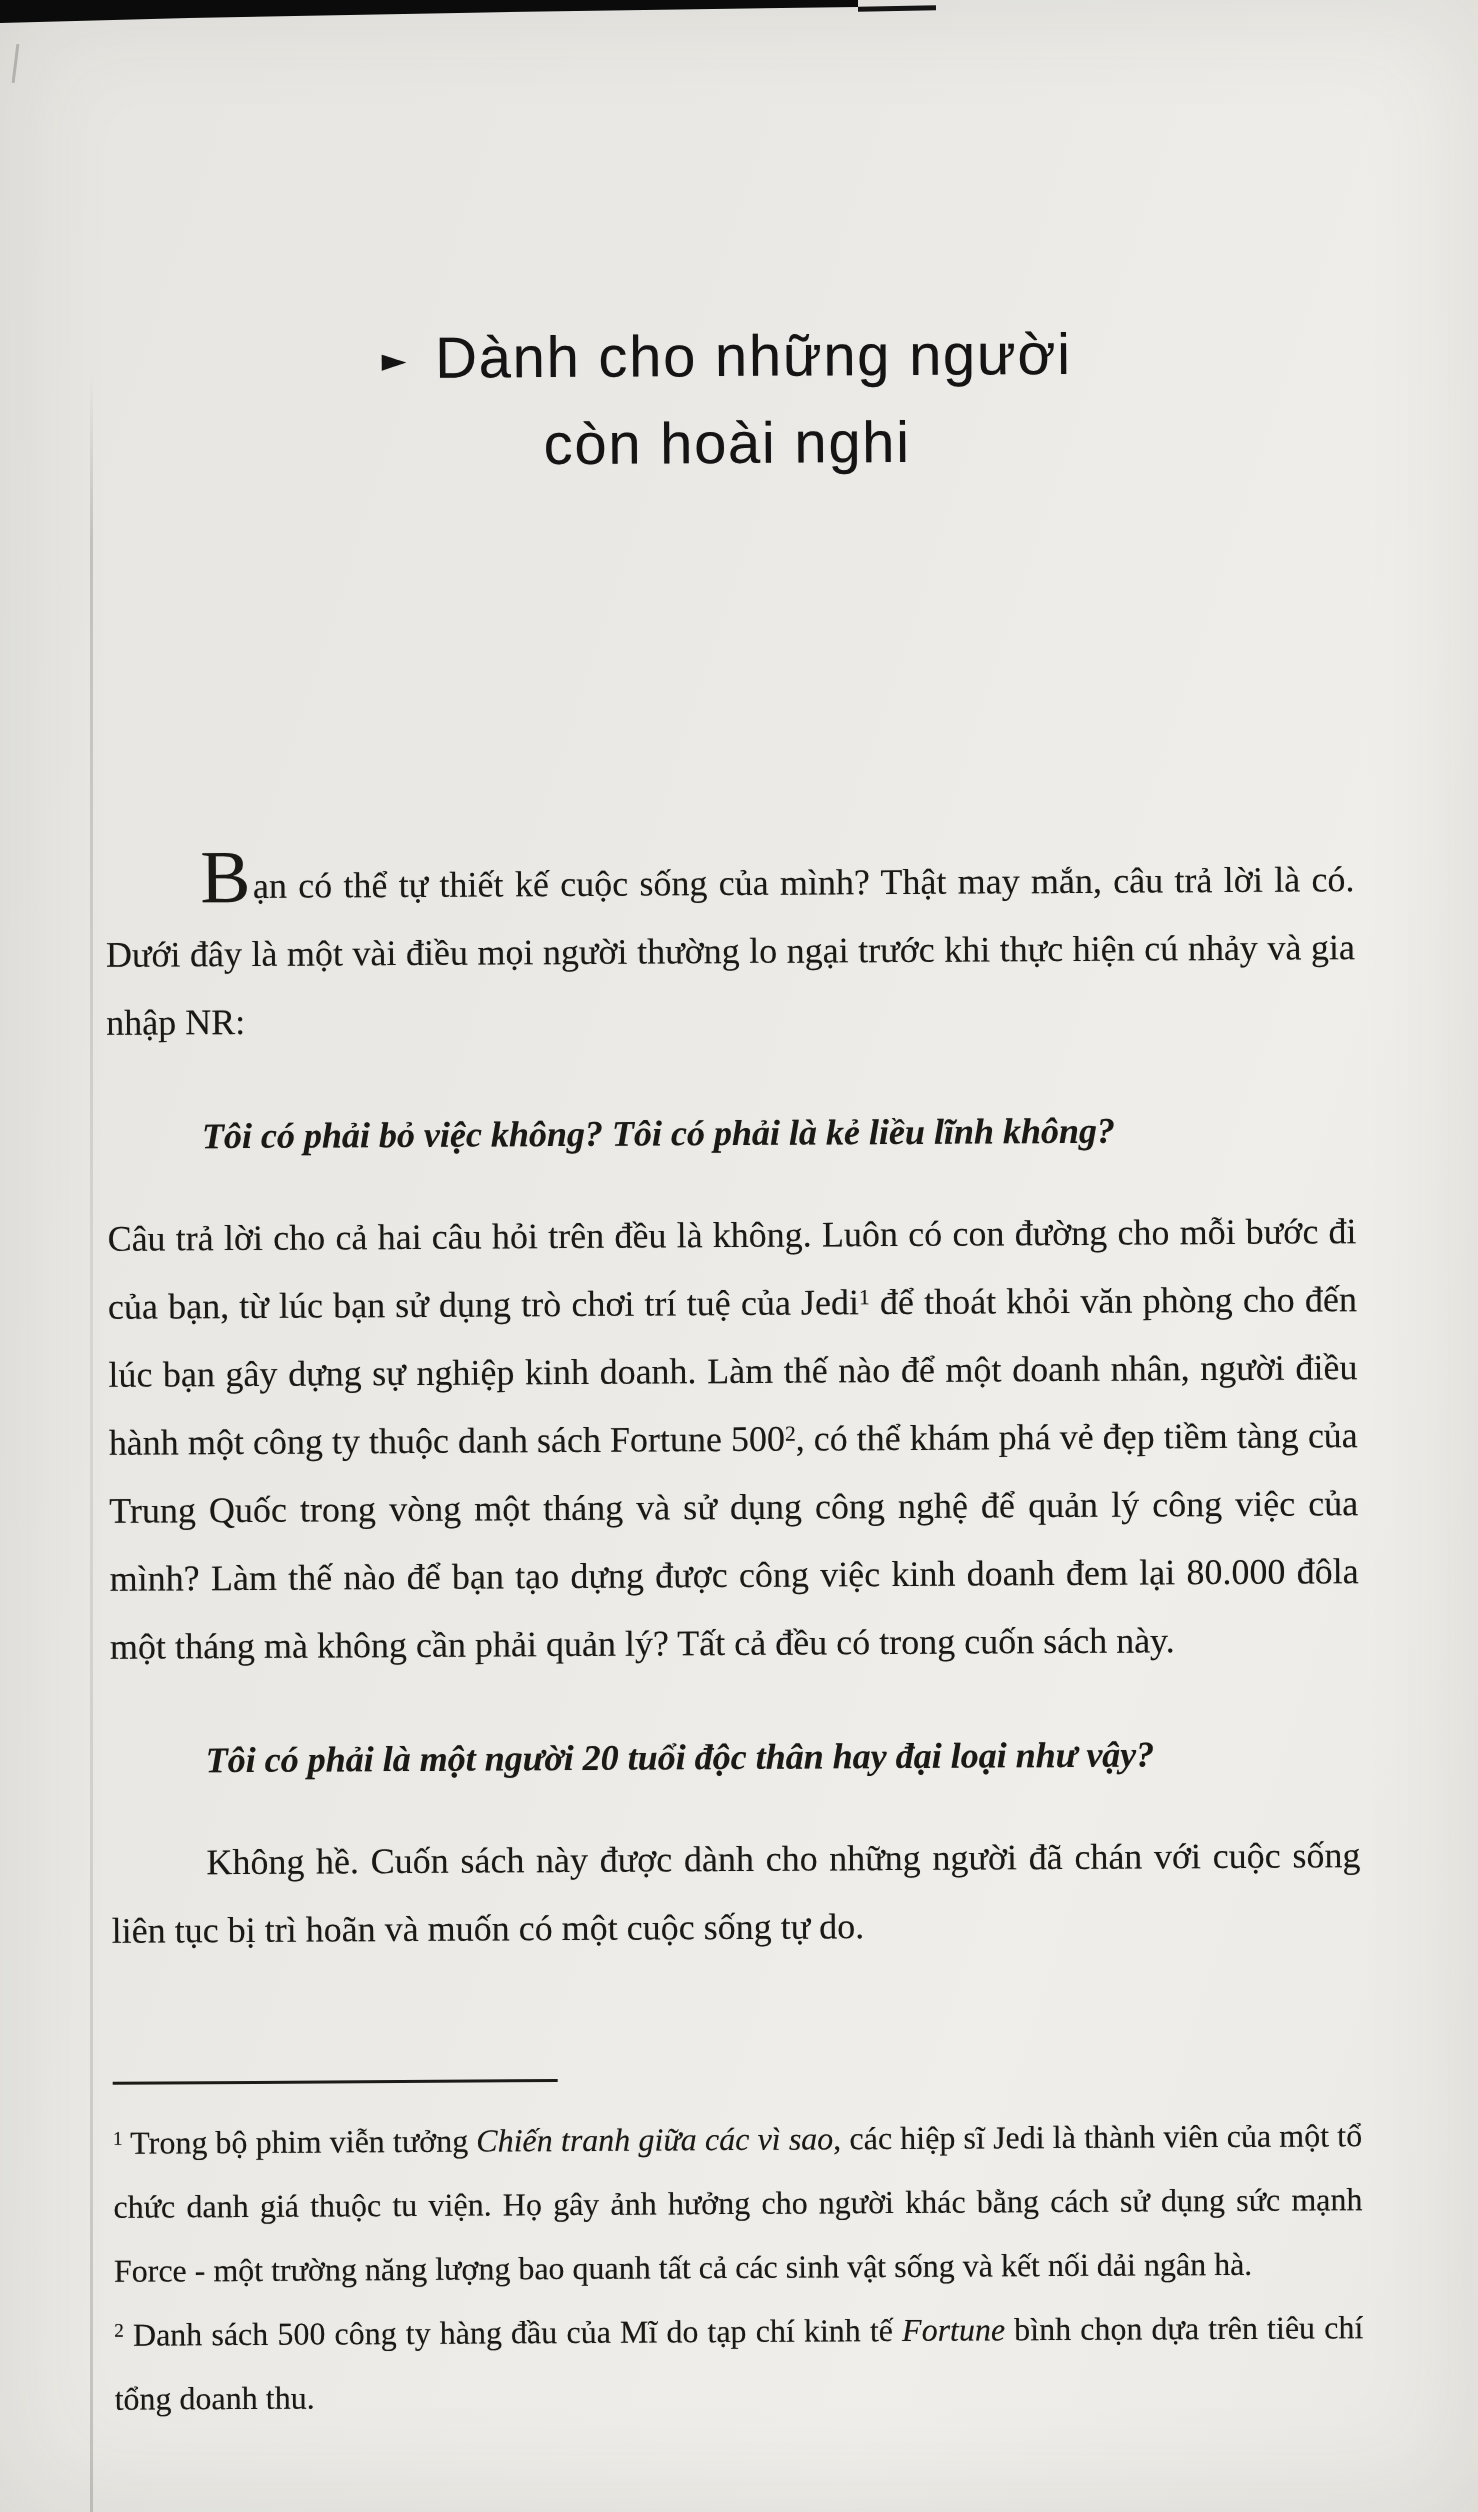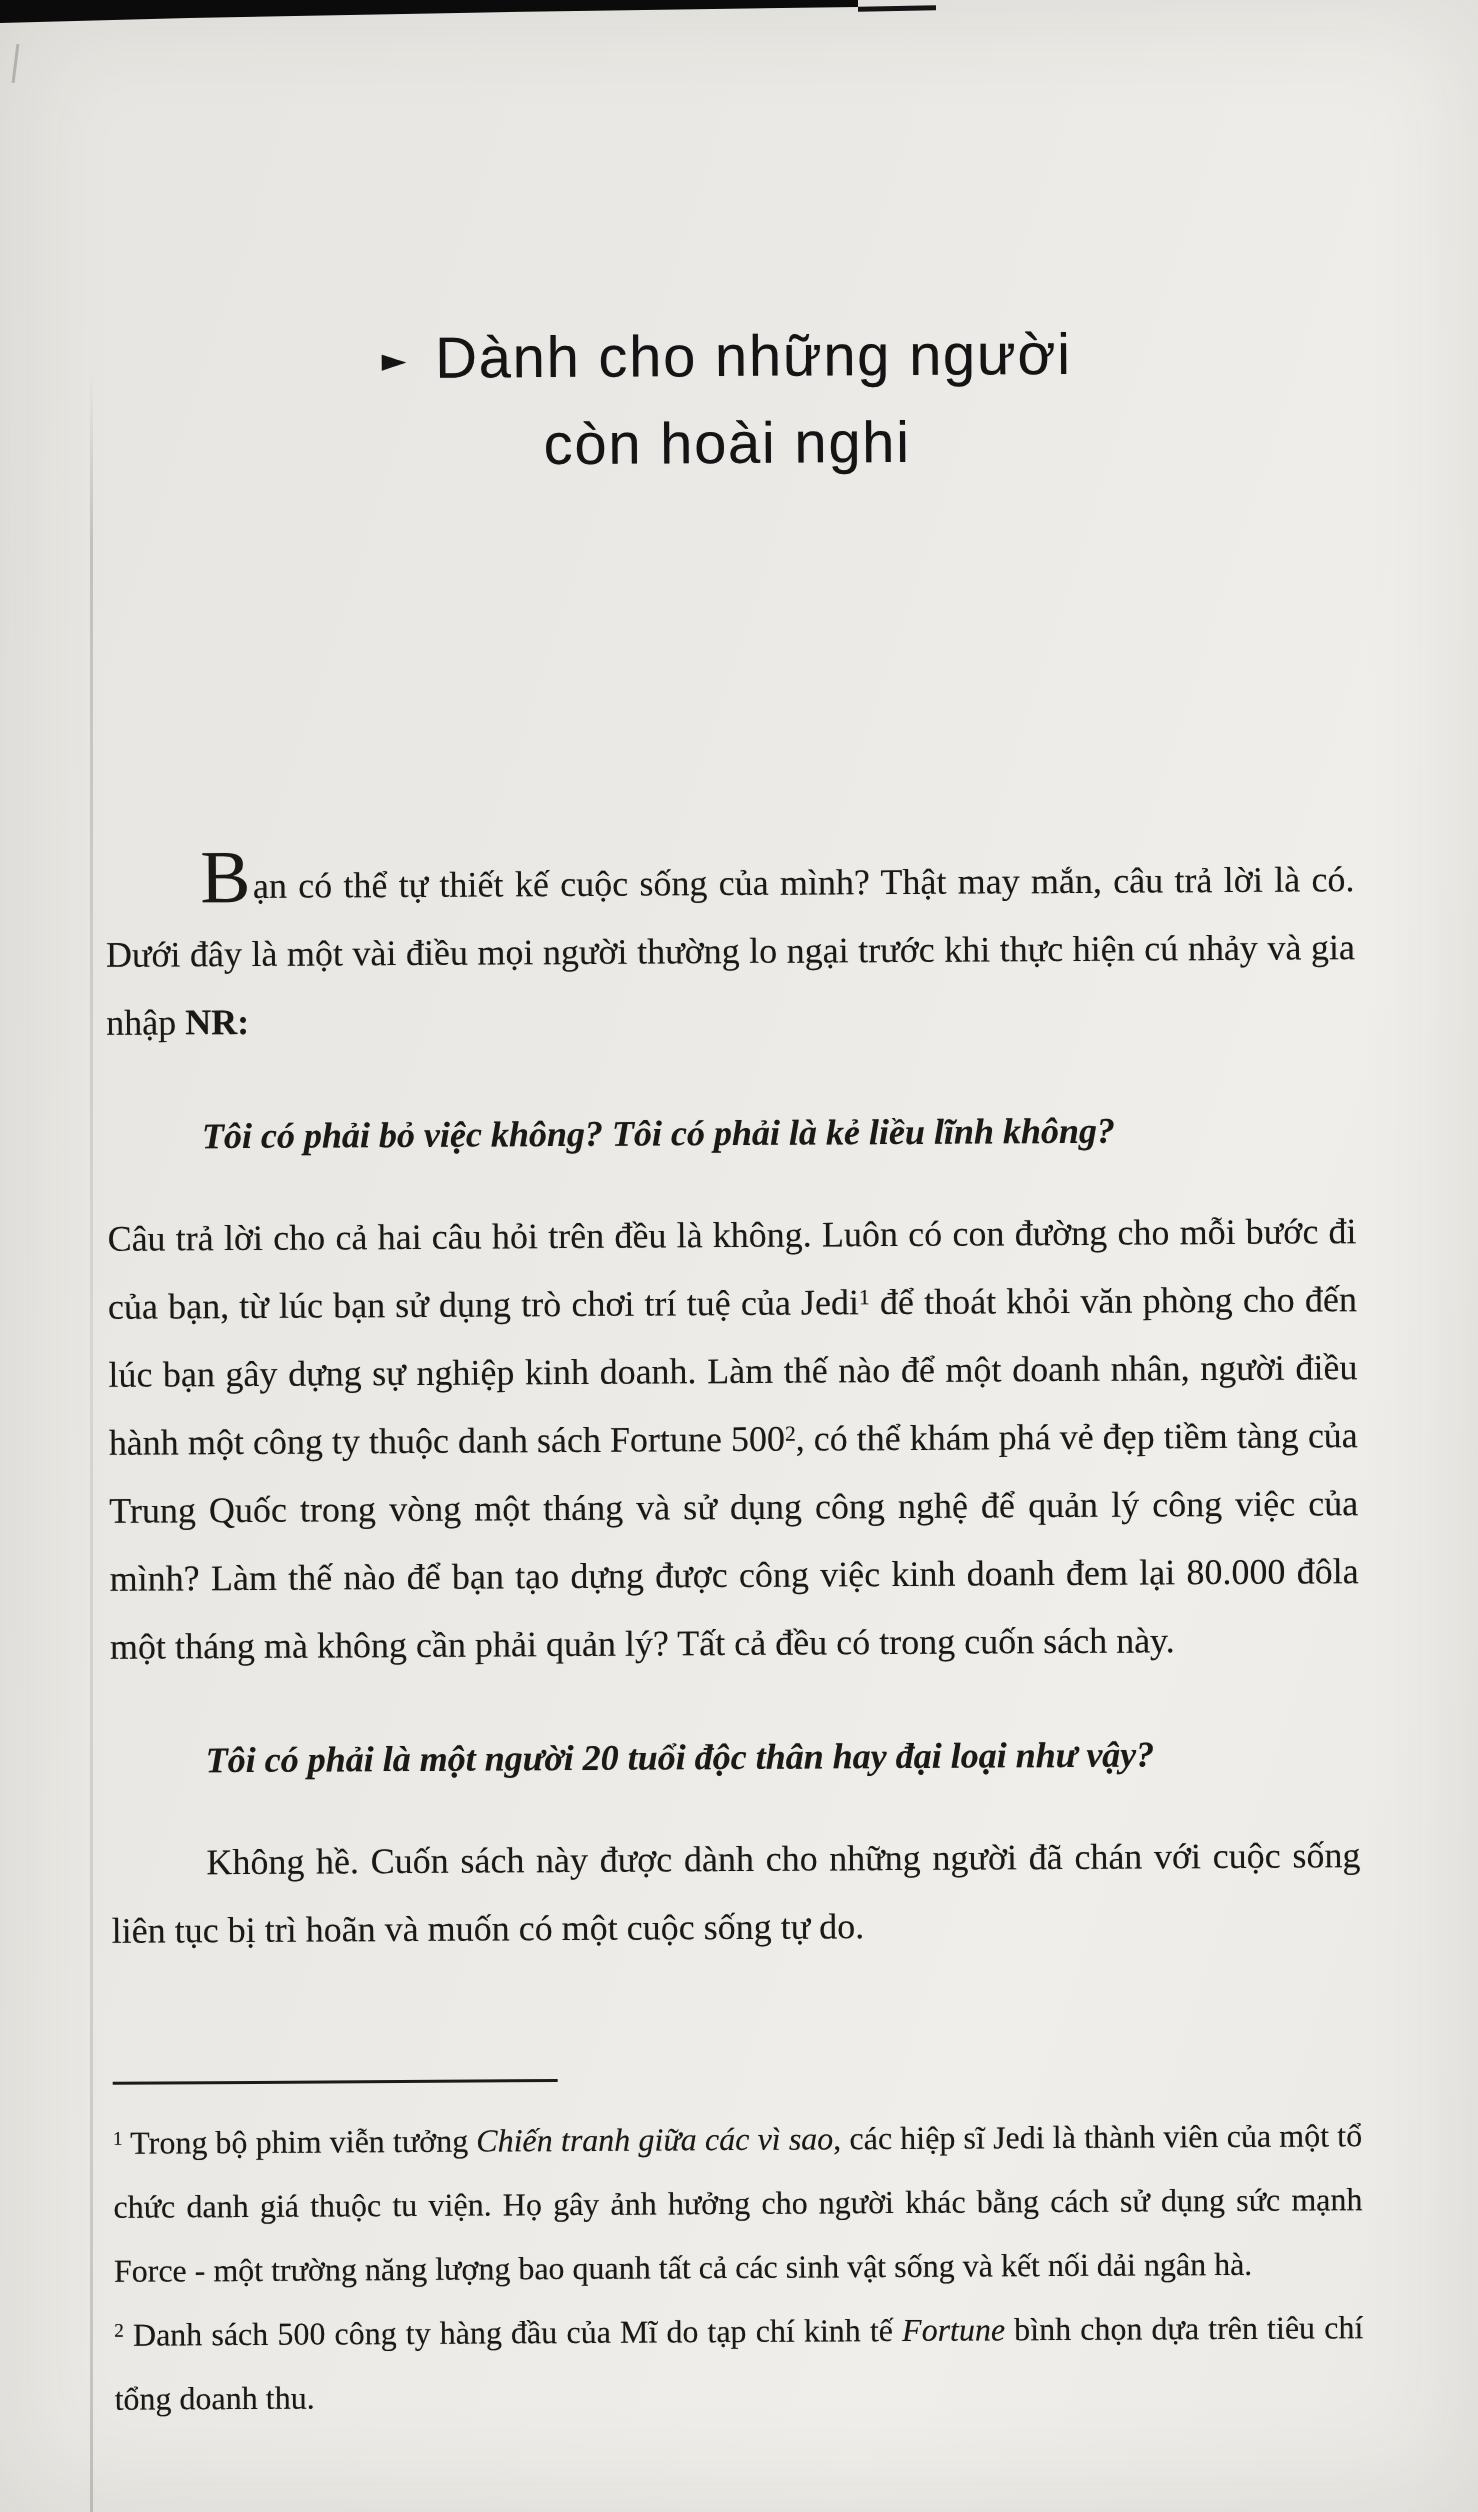--- a/index.html
+++ b/index.html
@@ -79,21 +79,21 @@
   .question {
     font-weight:bold; font-style:italic;
     text-indent:95px;
     margin-top:46px; margin-bottom:34px;
     text-align:left;
   }
   sup {
     font-size:0.6em; line-height:0;
     vertical-align:baseline; position:relative; top:-0.45em;
   }
-  b { font-weight:bold; }
+  b { font-weight:normal; }
   i { font-style:italic; }
 
   
   .footnotes {
     position:absolute; top:2078px; left:0; width:100%;
     font-size:32px; line-height:64px;
     text-align:justify;
     text-shadow:0 0 0.8px rgba(0,0,0,.45);
   }
   .fn-rule {

